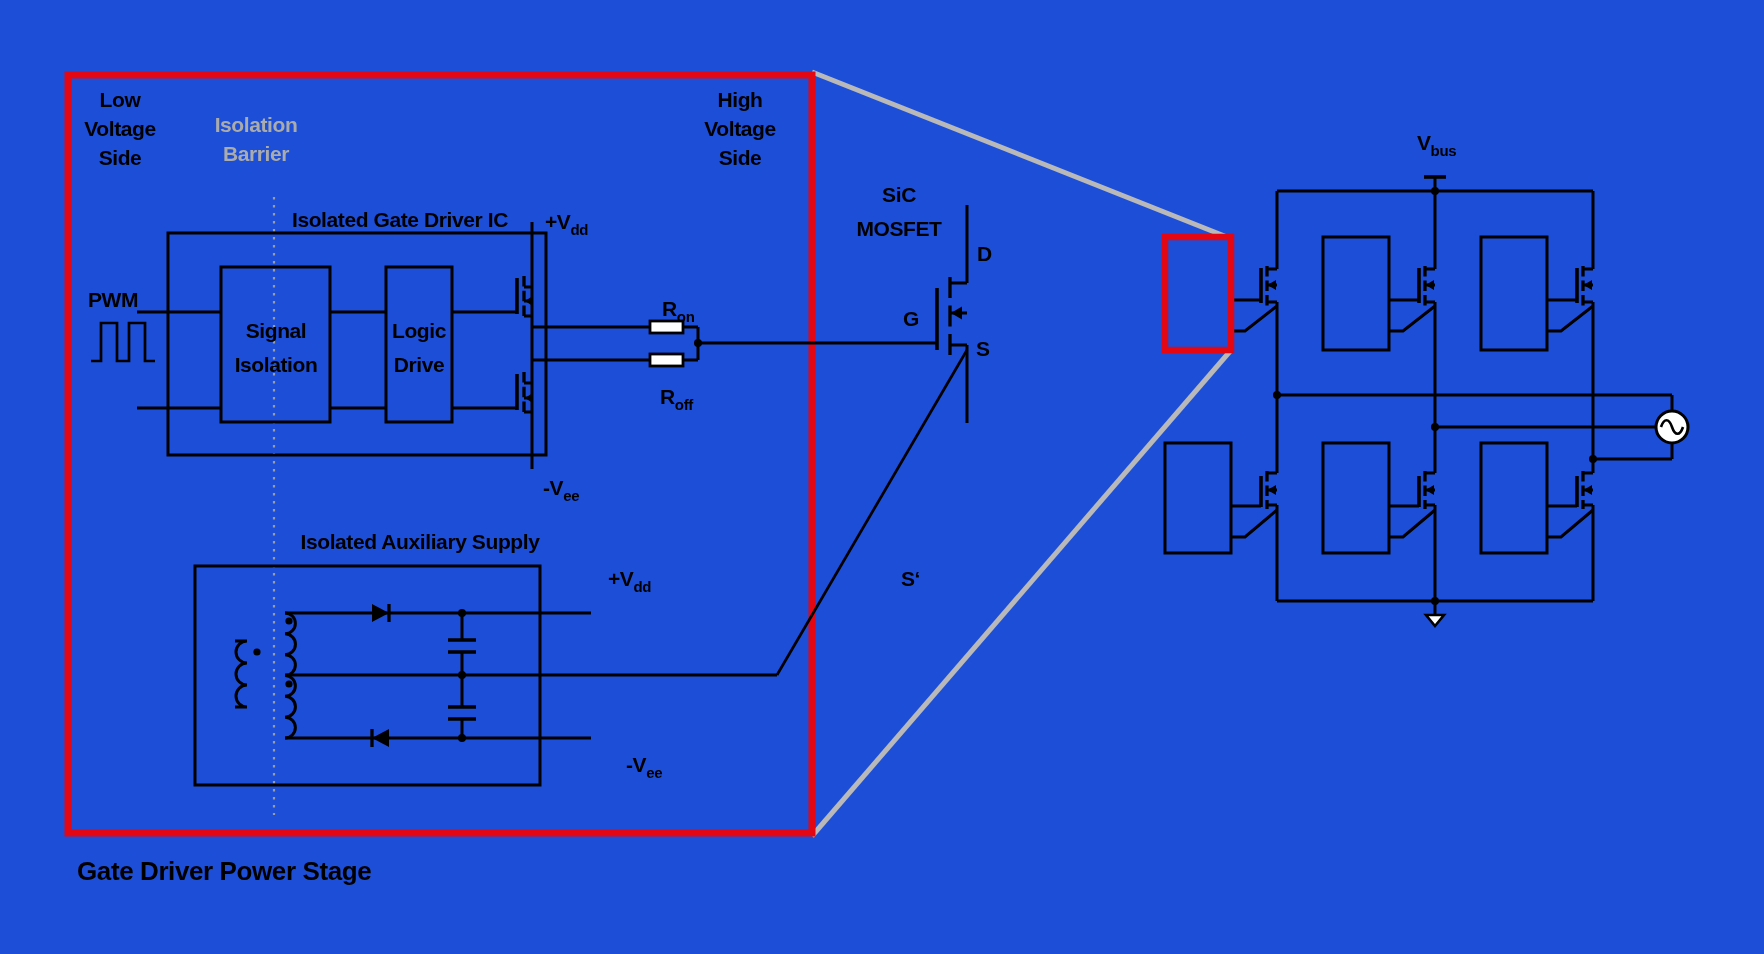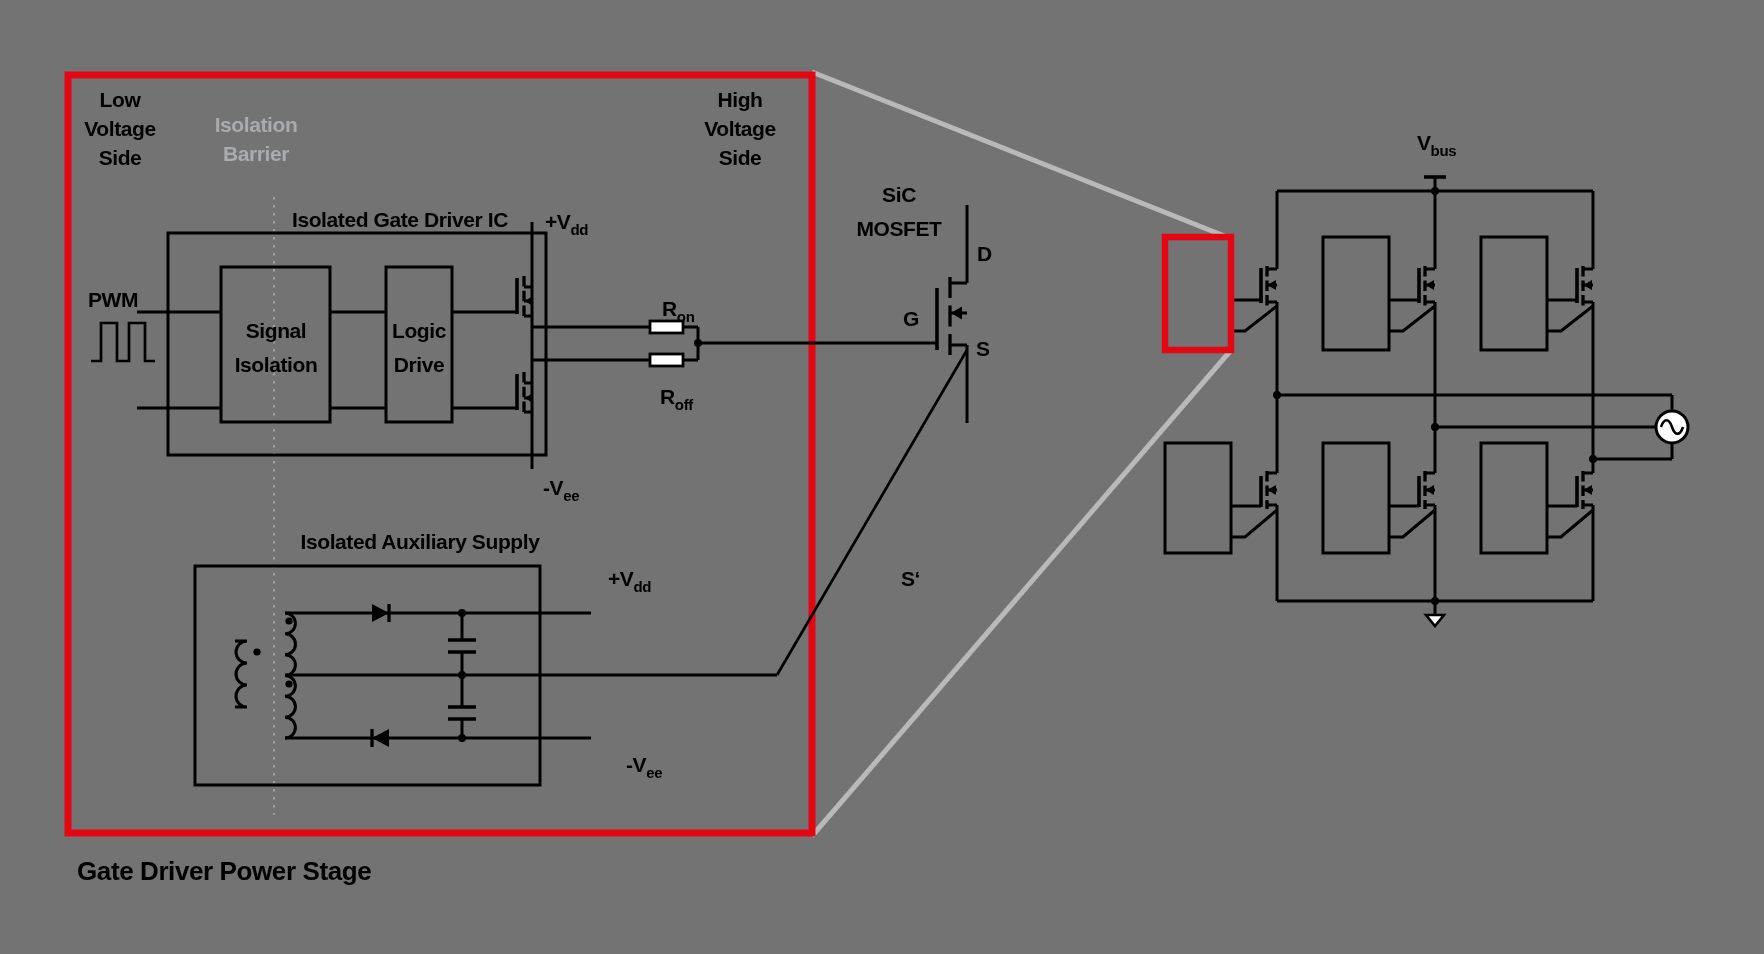--- a/index.html
+++ b/index.html
@@ -1,16 +1,16 @@
 <!DOCTYPE html>
 <html><head>
 <meta charset="utf-8">
 <style>
   html,body{margin:0;padding:0;background:#ffffff;}
-  .stage{position:relative;width:1764px;height:954px;background:#737373;overflow:hidden;}
+  .stage{position:relative;width:1764px;height:954px;background:#1d4ed8;overflow:hidden;}
   svg{display:block;}
   text{font-family:"Liberation Sans",sans-serif;font-weight:bold;fill:#000;}
   .t21{font-size:21px;letter-spacing:-0.4px;}
   .t26{font-size:26px;letter-spacing:-0.4px;}
   .sub{font-size:15px;letter-spacing:-0.3px;}
   .mid{text-anchor:middle;}
   .gray{fill:#a9abad;}
   .wire{stroke:#000;stroke-width:3;fill:none;}
   .wire2{stroke:#000;stroke-width:2.7;fill:none;}
   .thick{stroke:#000;stroke-width:3.6;fill:none;}

